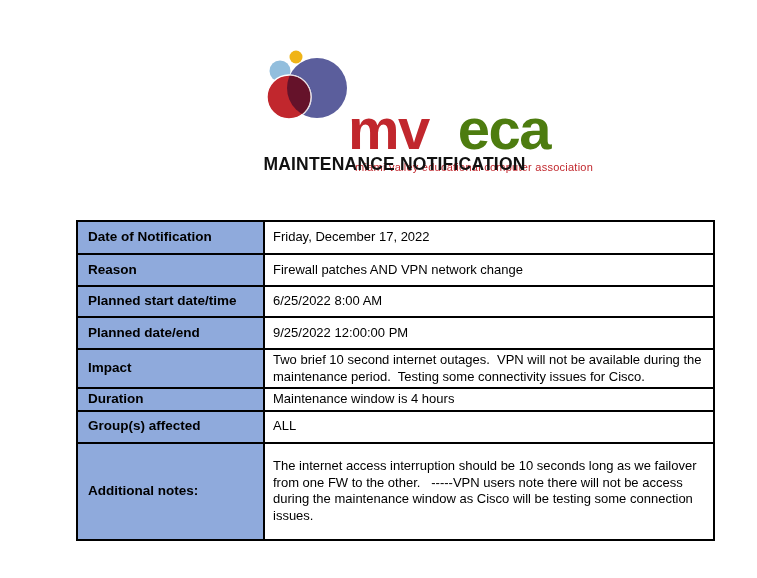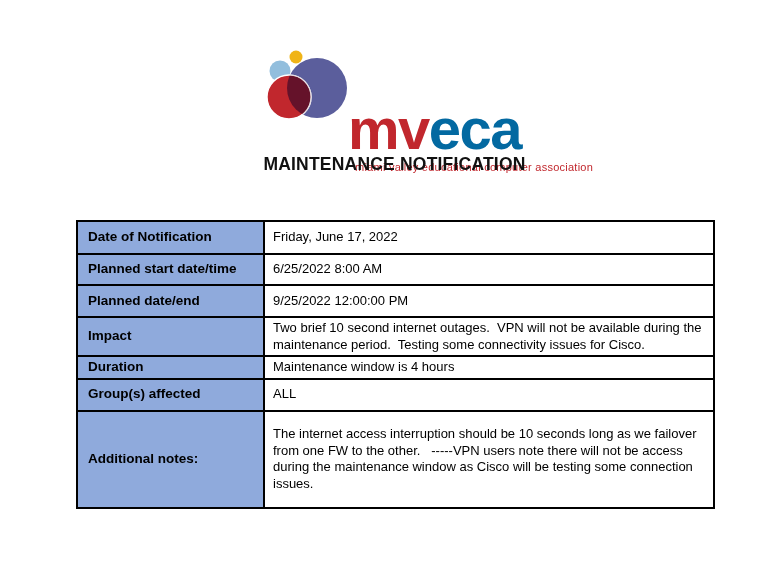--- a/index.html
+++ b/index.html
@@ -10,21 +10,21 @@
   .page{position:relative;width:757px;height:578px;background:#fff;}
 
   
   .logo{position:absolute;left:256px;top:44px;width:300px;height:92px;}
   .logo-mark{position:absolute;left:0;top:0;}
   .wordmark{
     position:absolute;left:92px;top:57px;line-height:56px;
     font-size:58px;font-weight:700;letter-spacing:-1.5px;white-space:nowrap;
   }
   .wordmark .wm-red{color:#C1272D;}
-  .wordmark .wm-blue{color:#0369a1;}
+  .wordmark .wm-blue{color:#4d7c0f;margin-left:29px;}
   .tagline{
     position:absolute;left:99px;top:117px;white-space:nowrap;
     font-size:11px;letter-spacing:0.25px;color:#C1272D;font-weight:400;
   }
 
   
   .doc-title{
     position:absolute;left:76px;top:154px;width:637px;
     text-align:center;font-size:17.5px;font-weight:700;
     letter-spacing:0.2px;color:#111;
@@ -78,21 +78,25 @@
   <div class="doc-title">MAINTENANCE NOTIFICATION</div>
 
   <table class="notif">
     <colgroup>
         <col style="width:187px">
         <col style="width:450px">
       </colgroup>
     <tbody>
       <tr class="r1">
         <td class="lbl">Date of Notification</td>
-        <td class="val">Friday, June 17, 2022</td>
+        <td class="val">Friday, December 17, 2022</td>
+      </tr>
+      <tr class="r2">
+        <td class="lbl">Reason</td>
+        <td class="val">Firewall patches AND VPN network change</td>
       </tr>
       <tr class="r3">
         <td class="lbl">Planned start date/time</td>
         <td class="val">6/25/2022 8:00 AM</td>
       </tr>
       <tr class="r4">
         <td class="lbl">Planned date/end</td>
         <td class="val">9/25/2022 12:00:00 PM</td>
       </tr>
       <tr class="r5">

